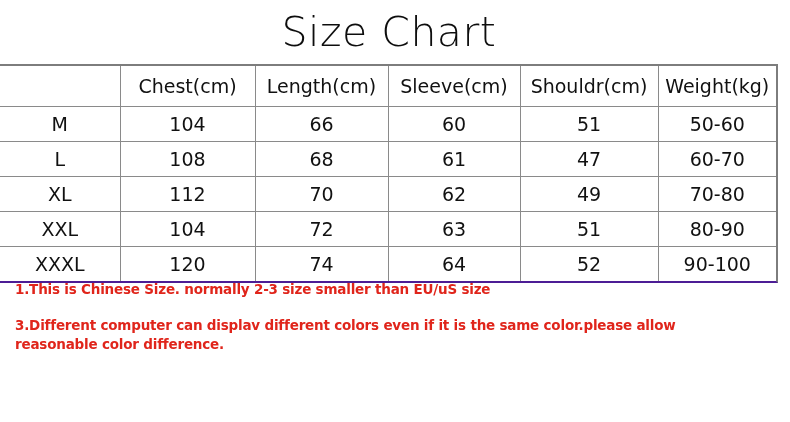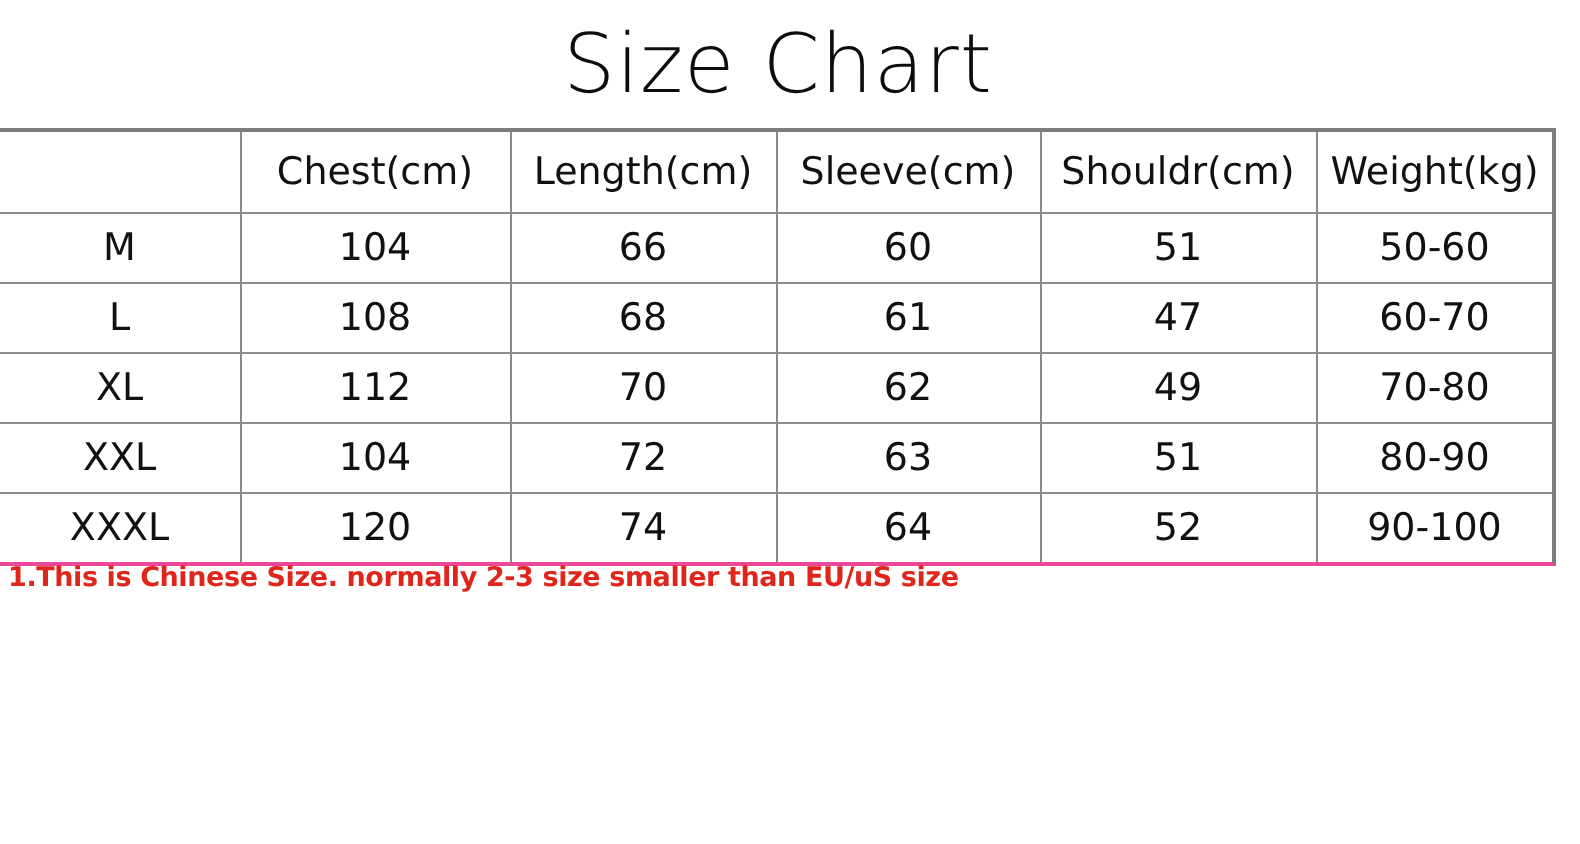--- a/index.html
+++ b/index.html
@@ -37,21 +37,21 @@
     white-space: nowrap;
   }
 
   
   .table-wrap {
     position: absolute;
     left: 0;
     top: 64px;
     width: 778px;
     border-top: 2px solid #7d7d7d;
-    border-bottom: 2px solid #ec4899;
+    border-bottom: 2px solid #4c1d95;
     border-right: 2px solid #7d7d7d;
     box-sizing: border-box;
   }
   table.size-table {
     border-collapse: collapse;
     width: 776px;
     table-layout: fixed;
     background: #ffffff;
   }
   table.size-table td,
@@ -88,21 +88,21 @@
   col.c4 { width: 138px; }
   col.c5 { width: 118px; }
 
   .corner-cell {
     border-right: 1.5px solid #8a8a8a;
   }
 
   
   .notes {
     position: absolute;
-    left: 4px;
+    left: 15px;
     top: 280px;
     width: 770px;
   }
   .note {
     font-family: "DejaVu Sans", sans-serif;
     font-size: 13.5px;
     font-weight: bold;
     color: #e0251b;
     line-height: 19px;
     margin: 0 0 17px 0;
@@ -180,15 +180,16 @@
           <td>64</td>
           <td>52</td>
           <td>90-100</td>
         </tr>
       </tbody>
     </table>
   </div>
 
   <div class="notes">
     <p class="note">1.This is Chinese Size. normally 2-3 size smaller than EU/uS size</p>
+    <p class="note last">3.Different computer can displav different colors even if it is the same color.please allow reasonable color difference.</p>
   </div>
 
 </div>
 
 </body></html>

